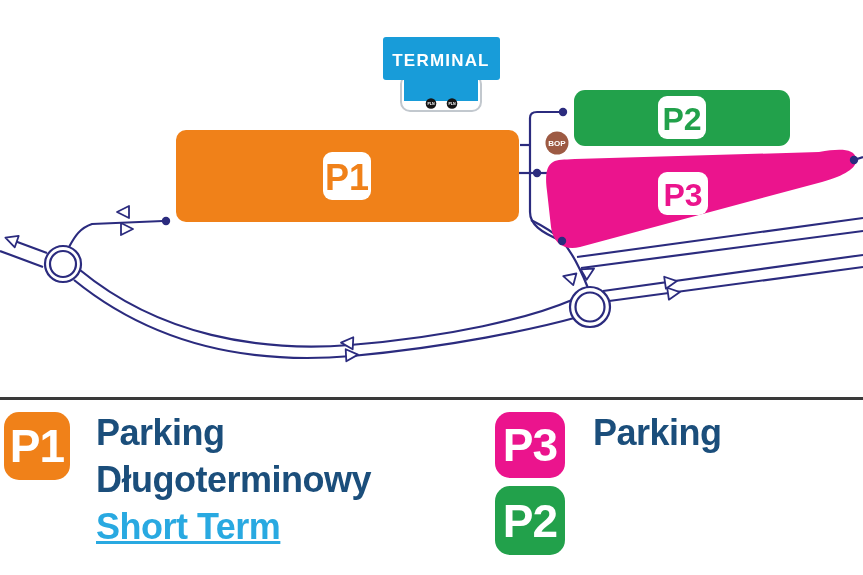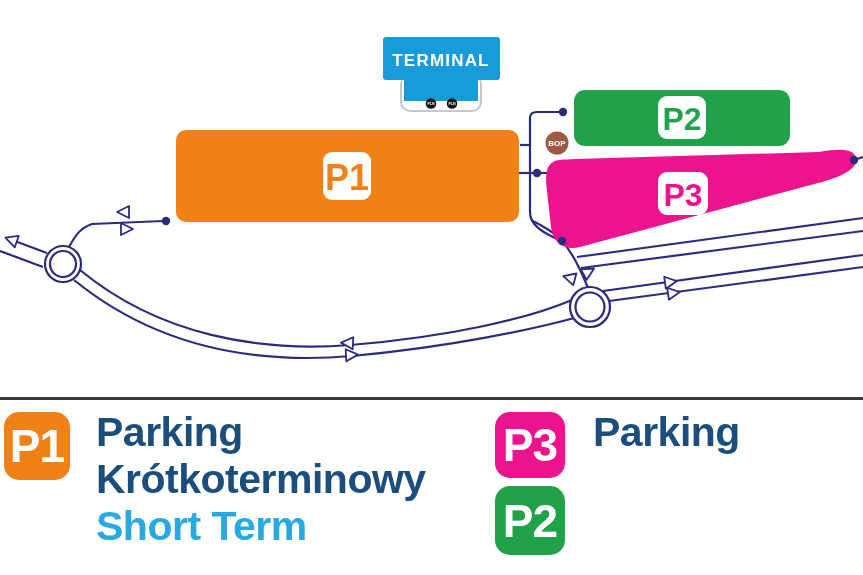--- a/index.html
+++ b/index.html
@@ -6,25 +6,25 @@
     font-family:"Liberation Sans",sans-serif;}
   .stage{position:relative;width:863px;height:575px;background:#fff;}
   svg{display:block;}
   
   .separator{position:absolute;left:0;top:397px;width:863px;height:3px;background:#3a3a3a;}
   .badge{position:absolute;display:flex;align-items:center;justify-content:center;
     color:#fff;font-weight:bold;border-radius:15px;font-size:46px;letter-spacing:-1px;}
   .badge-p1{left:4px;top:412px;width:66px;height:68px;background:#f08119;}
   .badge-p3{left:495px;top:412px;width:70px;height:66px;background:#eb148d;}
   .badge-p2{left:495px;top:486px;width:70px;height:69px;background:#22a14b;}
-  .legend-text{position:absolute;font-weight:bold;font-size:41px;line-height:47px;
+  .legend-text{position:absolute;font-weight:bold;font-size:36px;line-height:47px;
     letter-spacing:-0.5px;color:#1b4e7b;white-space:nowrap;}
   .legend-text-left{left:96px;top:409px;}
   .legend-text-right{left:593px;top:409px;}
-  .en-line{color:#29a9e1;}
+  .en-line{color:#29a9e1;text-decoration:underline;}
 </style>
 </head>
 <body>
 
 <div class="stage">
 
   <svg width="863" height="397" viewBox="0 0 863 397">
 
     <g stroke="#2b2b7e" stroke-width="2.2" fill="none">
 
@@ -115,21 +115,21 @@
   </svg>
 
   <div class="separator"></div>
 
   <div>
     <div class="badge badge-p1">
       <span>P1</span>
     </div>
     <div class="legend-text legend-text-left">
       <div>Parking</div>
-      <div>Krótkoterminowy</div>
+      <div>Długoterminowy</div>
       <div class="en-line">Short Term</div>
     </div>
 
     <div class="badge badge-p3">
       <span>P3</span>
     </div>
     <div class="badge badge-p2">
       <span>P2</span>
     </div>
     <div class="legend-text legend-text-right">

